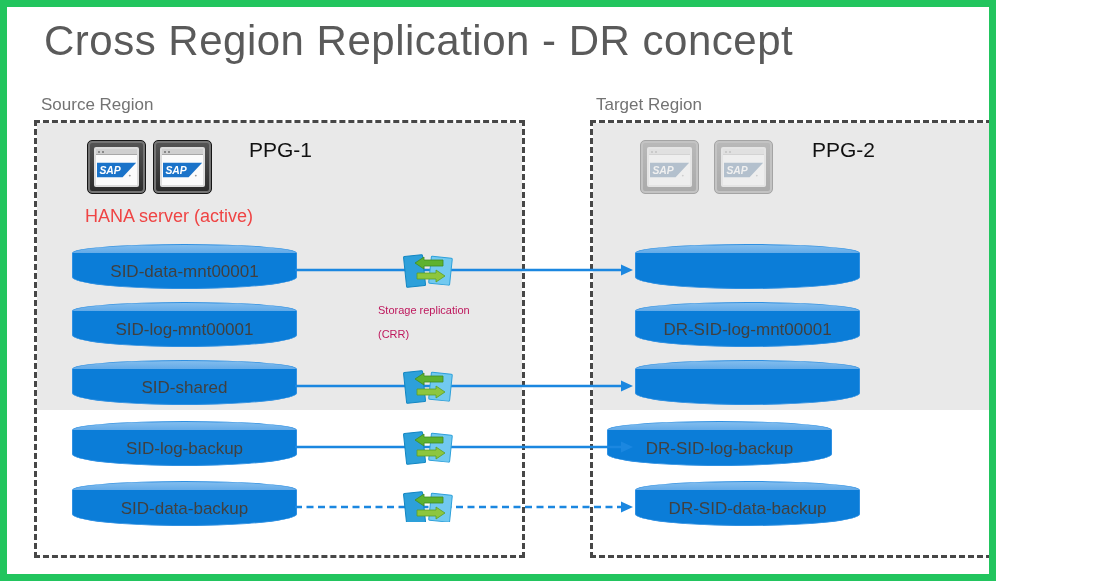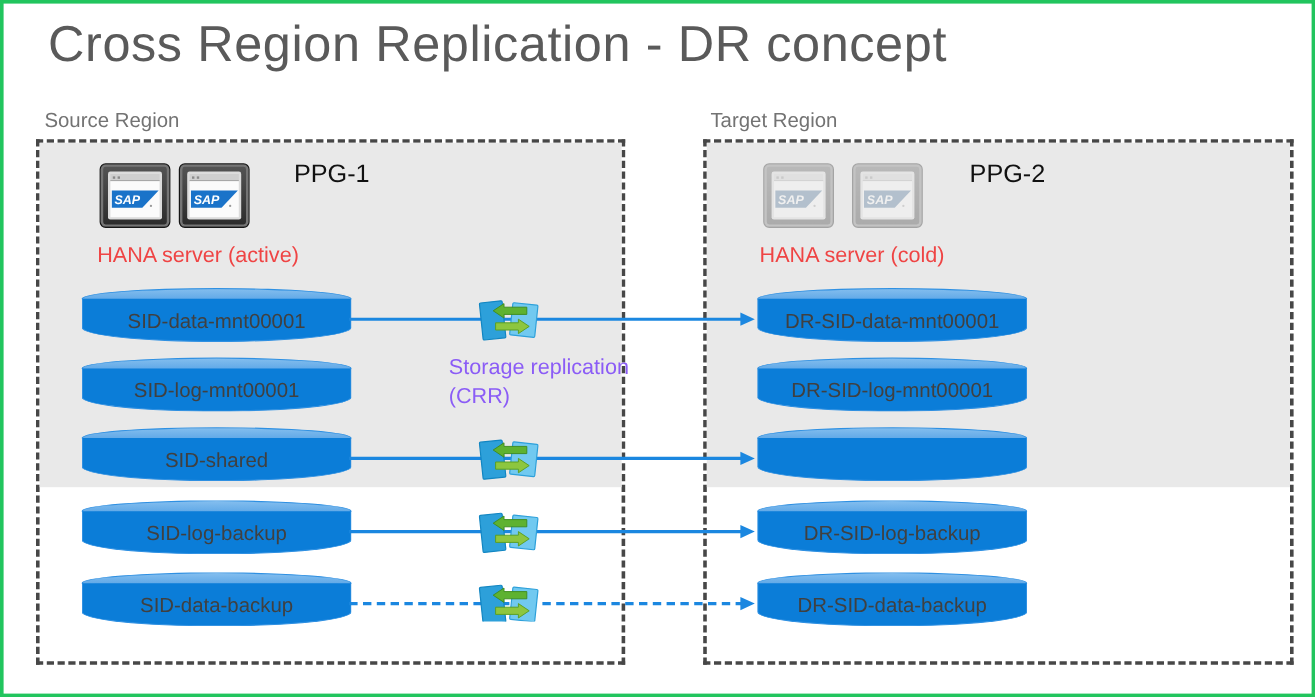--- a/index.html
+++ b/index.html
@@ -1,18 +1,18 @@
 <!DOCTYPE html>
 <html><head>
 <meta charset="utf-8">
 <style>
   html,body{margin:0;padding:0;background:#fff;}
   .canvas{
-    position:relative;width:1096px;height:581px;background:#ffffff;
-    border:3px solid #22c55e;box-sizing:border-box;overflow:hidden;
+    position:relative;width:996px;height:581px;background:#ffffff;
+    border:7px solid #22c55e;box-sizing:border-box;overflow:hidden;
     font-family:"Liberation Sans","DejaVu Sans",sans-serif;color:#161616;
   }
   .abs{position:absolute;}
   .title{
     position:absolute;left:37px;top:10px;font-size:42px;font-weight:300;
     color:#5a5a5a;letter-spacing:.5px;white-space:nowrap;
   }
   .region-label{position:absolute;top:88px;font-size:17px;color:#737373;}
   .region-box{
     position:absolute;top:113px;height:438px;border:3px dashed #474747;
@@ -44,21 +44,21 @@
   }
   .cyl-body{
     position:absolute;left:0;right:0;top:9px;bottom:0;background:#0b7dd8;
     border:1px solid #2f90e2;border-top:none;box-sizing:border-box;
     border-radius:0 0 50% 50% / 0 0 12px 12px;
   }
   .cyl-label{
     position:absolute;left:0;right:0;top:11px;bottom:0;display:flex;
     align-items:center;justify-content:center;color:#404040;font-size:17px;white-space:nowrap;
   }
-  .repl-caption{position:absolute;left:371px;top:291px;font-size:18px;color:#8b5cf6;line-height:24px;}
+  .repl-caption{position:absolute;left:371px;top:291px;font-size:11px;color:#be185d;line-height:24px;}
   svg text{font-family:"Liberation Sans","DejaVu Sans",sans-serif;}
 </style>
 </head>
 <body>
 
 <div class="canvas">
 
   <div class="title">Cross Region Replication - DR concept</div>
 
   <div class="region-label" style="left:34px">Source Region</div>
@@ -130,21 +130,20 @@
           <text x="3" y="15" font-size="13" font-weight="bold" font-style="italic" fill="#ffffff">SAP</text>
           <circle cx="41" cy="17" r="1.2" fill="#9a9a9a"></circle>
         </svg>
       </div>
     </div>
   </div>
 
   <div class="ppg-label" style="left:242px">PPG-1</div>
   <div class="ppg-label" style="left:805px">PPG-2</div>
   <div class="server-label" style="left:78px">HANA server (active)</div>
-  <div class="server-label" style="left:630px">HANA server (cold)</div>
 
   <div class="cyl" style="left:65px;top:237px">
     <div class="cyl-top"></div>
     <div class="cyl-body"></div>
     <div class="cyl-label">SID-data-mnt00001</div>
   </div>
   <div class="cyl" style="left:65px;top:295px">
     <div class="cyl-top"></div>
     <div class="cyl-body"></div>
     <div class="cyl-label">SID-log-mnt00001</div>
@@ -161,32 +160,31 @@
   </div>
   <div class="cyl" style="left:65px;top:474px">
     <div class="cyl-top"></div>
     <div class="cyl-body"></div>
     <div class="cyl-label">SID-data-backup</div>
   </div>
 
   <div class="cyl" style="left:628px;top:237px">
     <div class="cyl-top"></div>
     <div class="cyl-body"></div>
-    <div class="cyl-label">DR-SID-data-mnt00001</div>
   </div>
   <div class="cyl" style="left:628px;top:295px">
     <div class="cyl-top"></div>
     <div class="cyl-body"></div>
     <div class="cyl-label">DR-SID-log-mnt00001</div>
   </div>
   <div class="cyl" style="left:628px;top:353px">
     <div class="cyl-top"></div>
     <div class="cyl-body"></div>
   </div>
-  <div class="cyl" style="left:628px;top:414px">
+  <div class="cyl" style="left:600px;top:414px">
     <div class="cyl-top"></div>
     <div class="cyl-body"></div>
     <div class="cyl-label">DR-SID-log-backup</div>
   </div>
   <div class="cyl" style="left:628px;top:474px">
     <div class="cyl-top"></div>
     <div class="cyl-body"></div>
     <div class="cyl-label">DR-SID-data-backup</div>
   </div>
 

